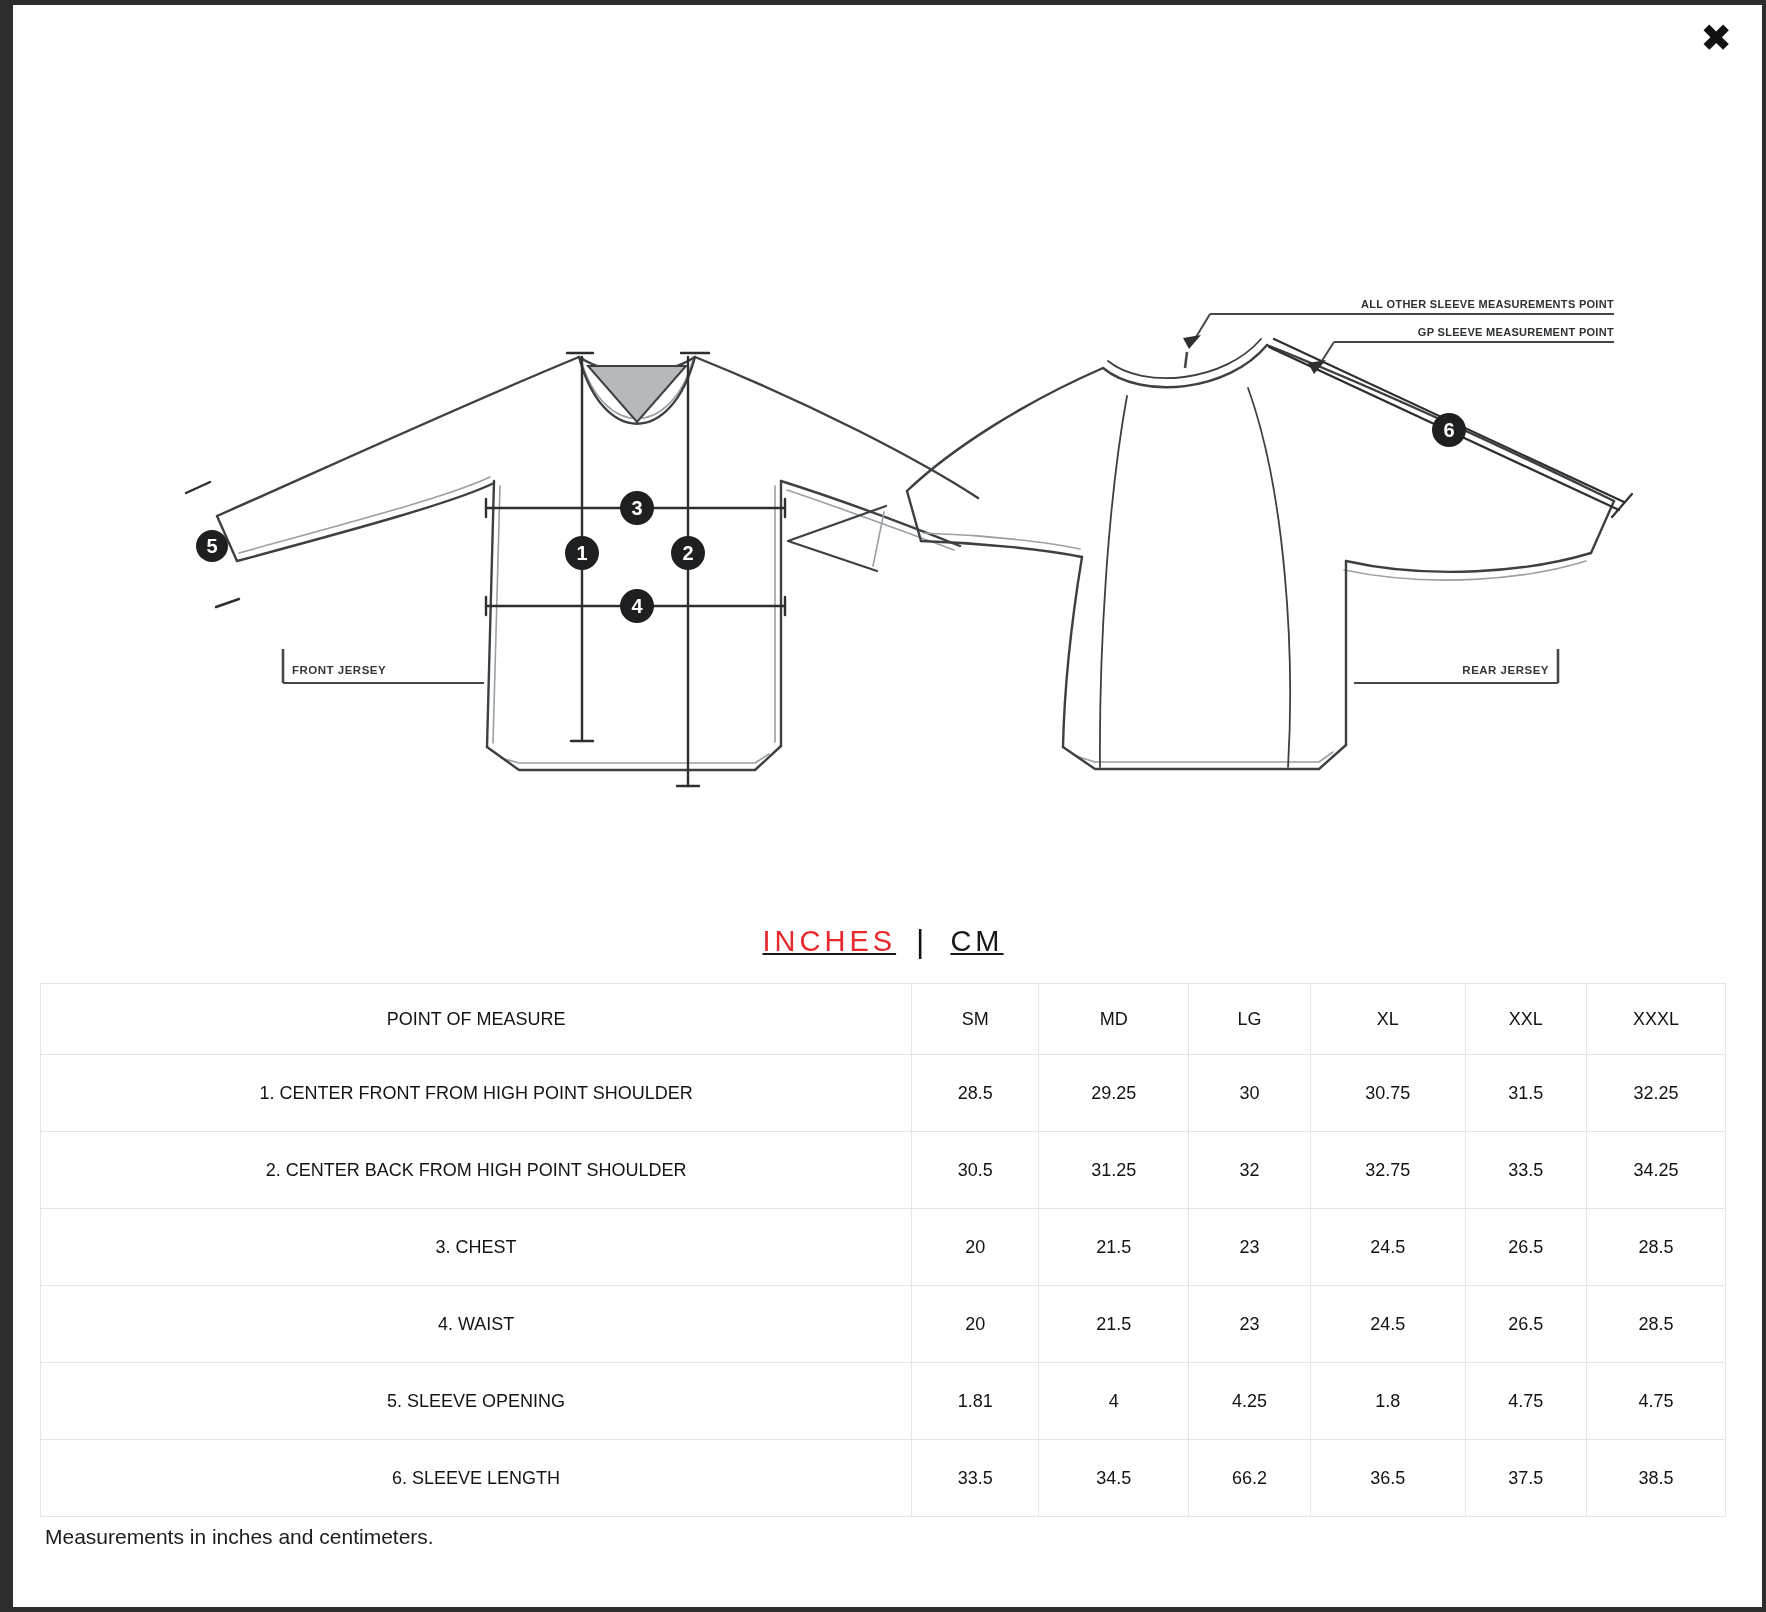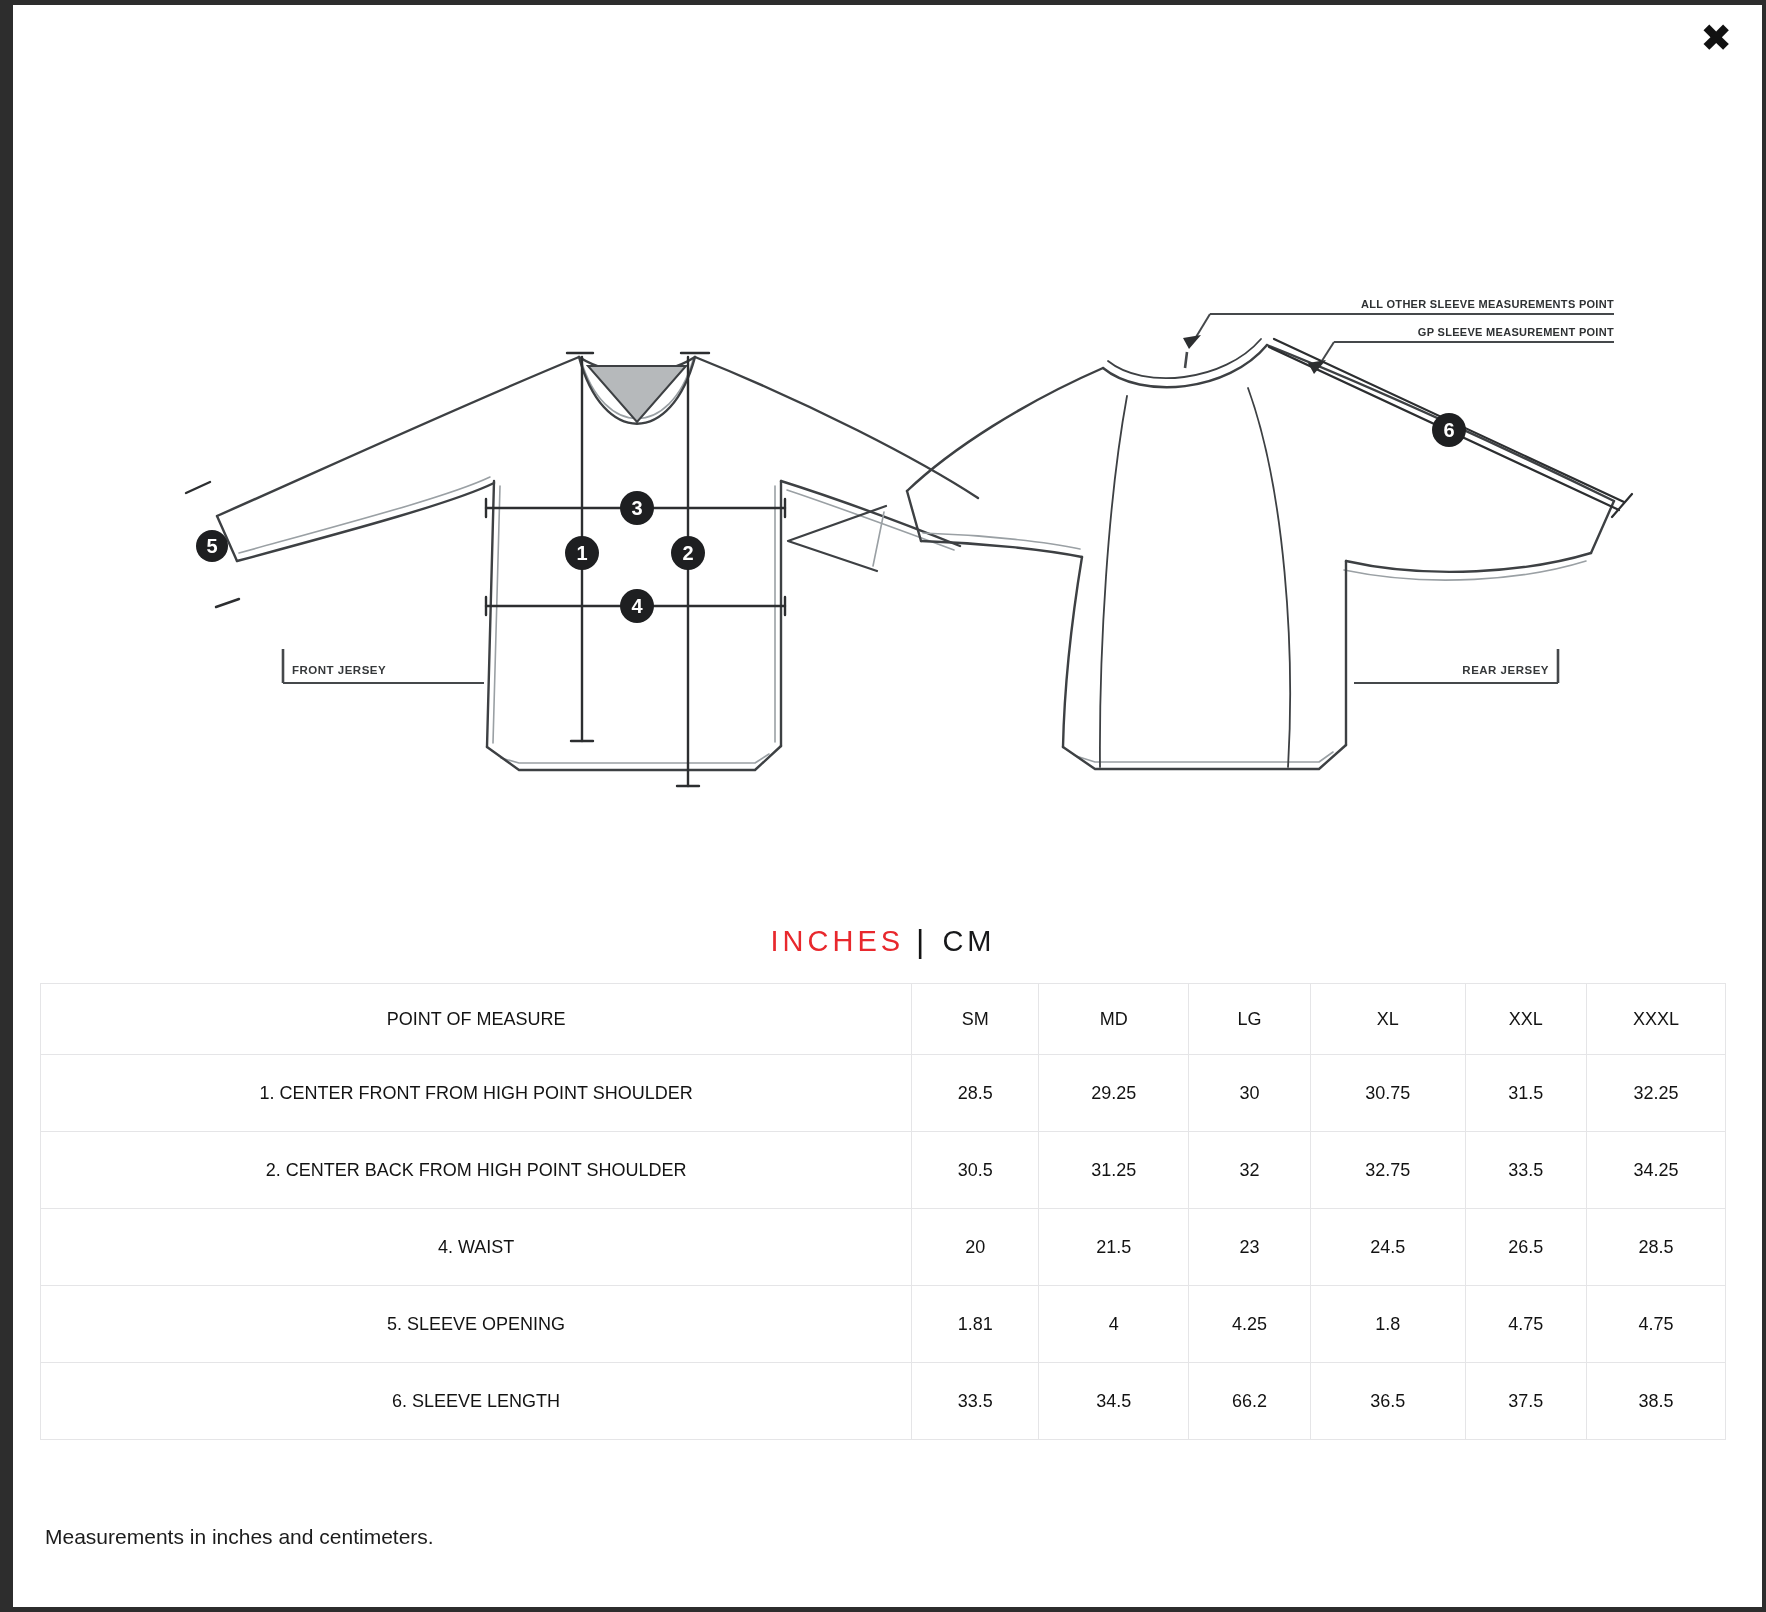--- a/index.html
+++ b/index.html
@@ -19,22 +19,22 @@
     font-size:38px;font-weight:700;line-height:1;color:#111;
     font-family:"DejaVu Sans","Liberation Sans",sans-serif;
   }
   .diagram{position:absolute;left:107px;top:245px;}
   .diagram text{font-family:"Liberation Sans",sans-serif;}
   .callout-text{font-size:11px;font-weight:700;letter-spacing:.3px;fill:#2e3133;}
   .jersey-label{font-size:11.5px;font-weight:700;letter-spacing:.5px;fill:#35383a;}
   .marker-digit{font-size:20px;font-weight:700;fill:#ffffff;text-anchor:middle;}
   .unit-toggle{
     position:absolute;left:27px;top:918px;width:1686px;
-    display:flex;justify-content:center;align-items:center;gap:12px;
-    font-size:29px;letter-spacing:4px;color:#17181a;
+    display:flex;justify-content:center;align-items:center;gap:20px;
+    font-size:29px;letter-spacing:4px;color:#17181a;text-decoration:underline;
   }
   .unit-inches{color:#e8282d;cursor:pointer;}
   .unit-sep{font-size:32px;font-weight:300;letter-spacing:0;color:#141414;}
   .unit-cm{cursor:pointer;margin-left:6px;}
   table.size-table{
     position:absolute;left:27px;top:978px;width:1686px;
     border-collapse:collapse;table-layout:fixed;
   }
   .size-table th,.size-table td{
     border:1px solid #e5e5e7;
@@ -210,20 +210,29 @@
         <tr>
           <td>2. CENTER BACK FROM HIGH POINT SHOULDER</td>
           <td>30.5</td>
           <td>31.25</td>
           <td>32</td>
           <td>32.75</td>
           <td>33.5</td>
           <td>34.25</td>
         </tr>
         <tr>
+          <td>3. CHEST</td>
+          <td>20</td>
+          <td>21.5</td>
+          <td>23</td>
+          <td>24.5</td>
+          <td>26.5</td>
+          <td>28.5</td>
+        </tr>
+        <tr>
           <td>4. WAIST</td>
           <td>20</td>
           <td>21.5</td>
           <td>23</td>
           <td>24.5</td>
           <td>26.5</td>
           <td>28.5</td>
         </tr>
         <tr>
           <td>5. SLEEVE OPENING</td>

